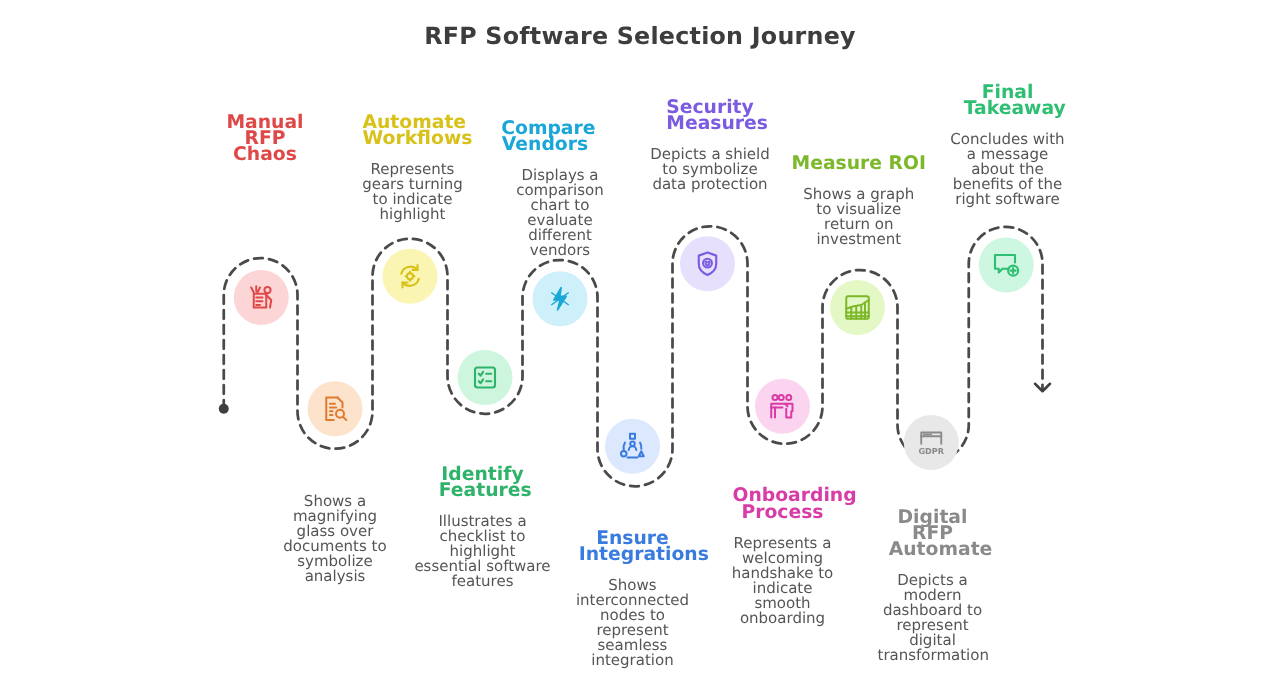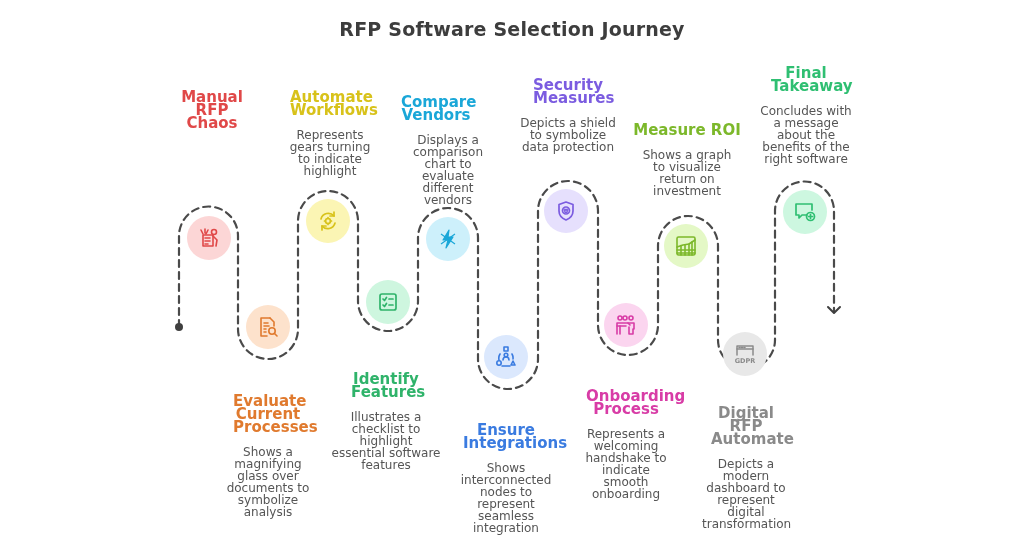--- a/index.html
+++ b/index.html
@@ -148,21 +148,20 @@
 <div class="step" style="left:617px;top:124px;">
   <div class="st" style="color:#7cb82a;width:110px;margin-left:15px;">Measure ROI</div>
   <div class="sd" style="width:100px;margin-left:20px;">Shows a graph to visualize return on investment</div>
 </div>
 <div class="step" style="left:736px;top:67px;">
   <div class="st" style="color:#2fbf72;width:70px;margin-left:35px;">Final Takeaway</div>
   <div class="sd" style="width:94px;margin-left:23px;">Concludes with a message about the benefits of the right software</div>
 </div>
 
 <div class="step" style="left:198px;top:395px;">
-  <div class="st" style="color:#e07a2e;width:70px;margin-left:35px;">Evaluate Current Processes</div>
   <div class="sd" style="width:96px;margin-left:22px;">Shows a magnifying glass over documents to symbolize analysis</div>
 </div>
 <div class="step" style="left:316px;top:373px;">
   <div class="st" style="color:#2fb36a;width:70px;margin-left:35px;">Identify Features</div>
   <div class="sd" style="width:110px;margin-left:15px;">Illustrates a checklist to highlight essential software features</div>
 </div>
 <div class="step" style="left:436px;top:424px;">
   <div class="st" style="color:#3a7be0;width:86px;margin-left:27px;">Ensure Integrations</div>
   <div class="sd" style="width:92px;margin-left:24px;">Shows interconnected nodes to represent seamless integration</div>
 </div>

